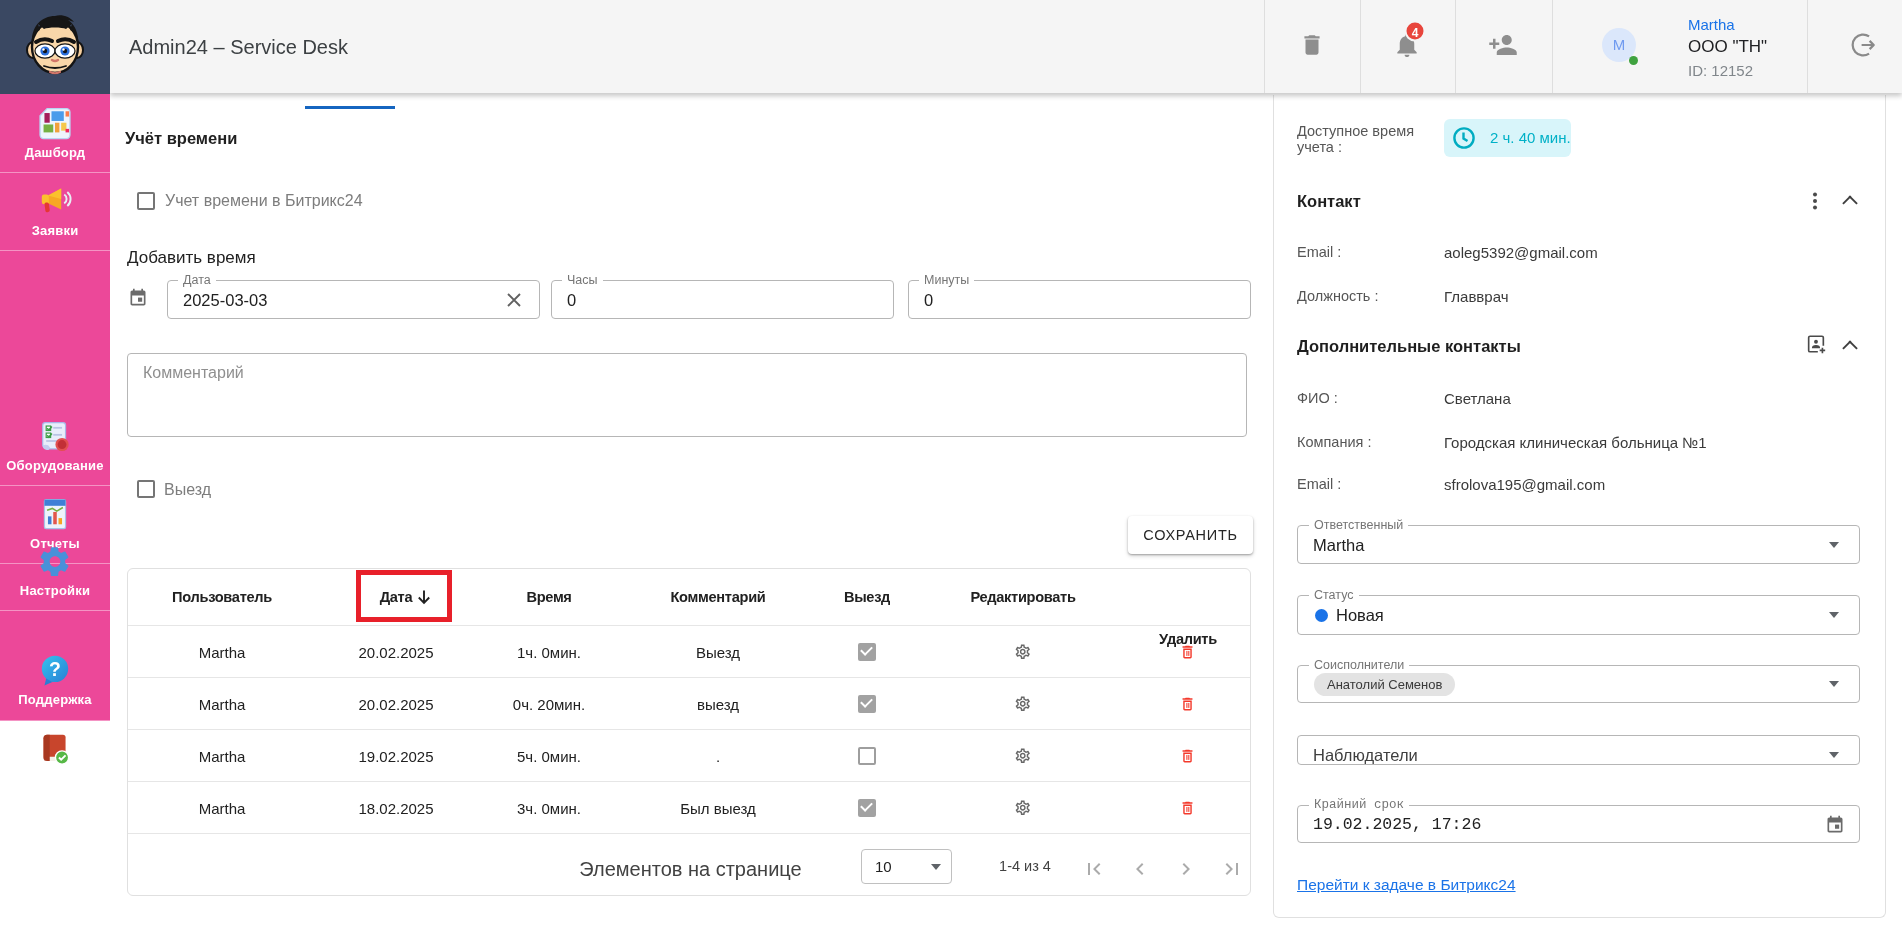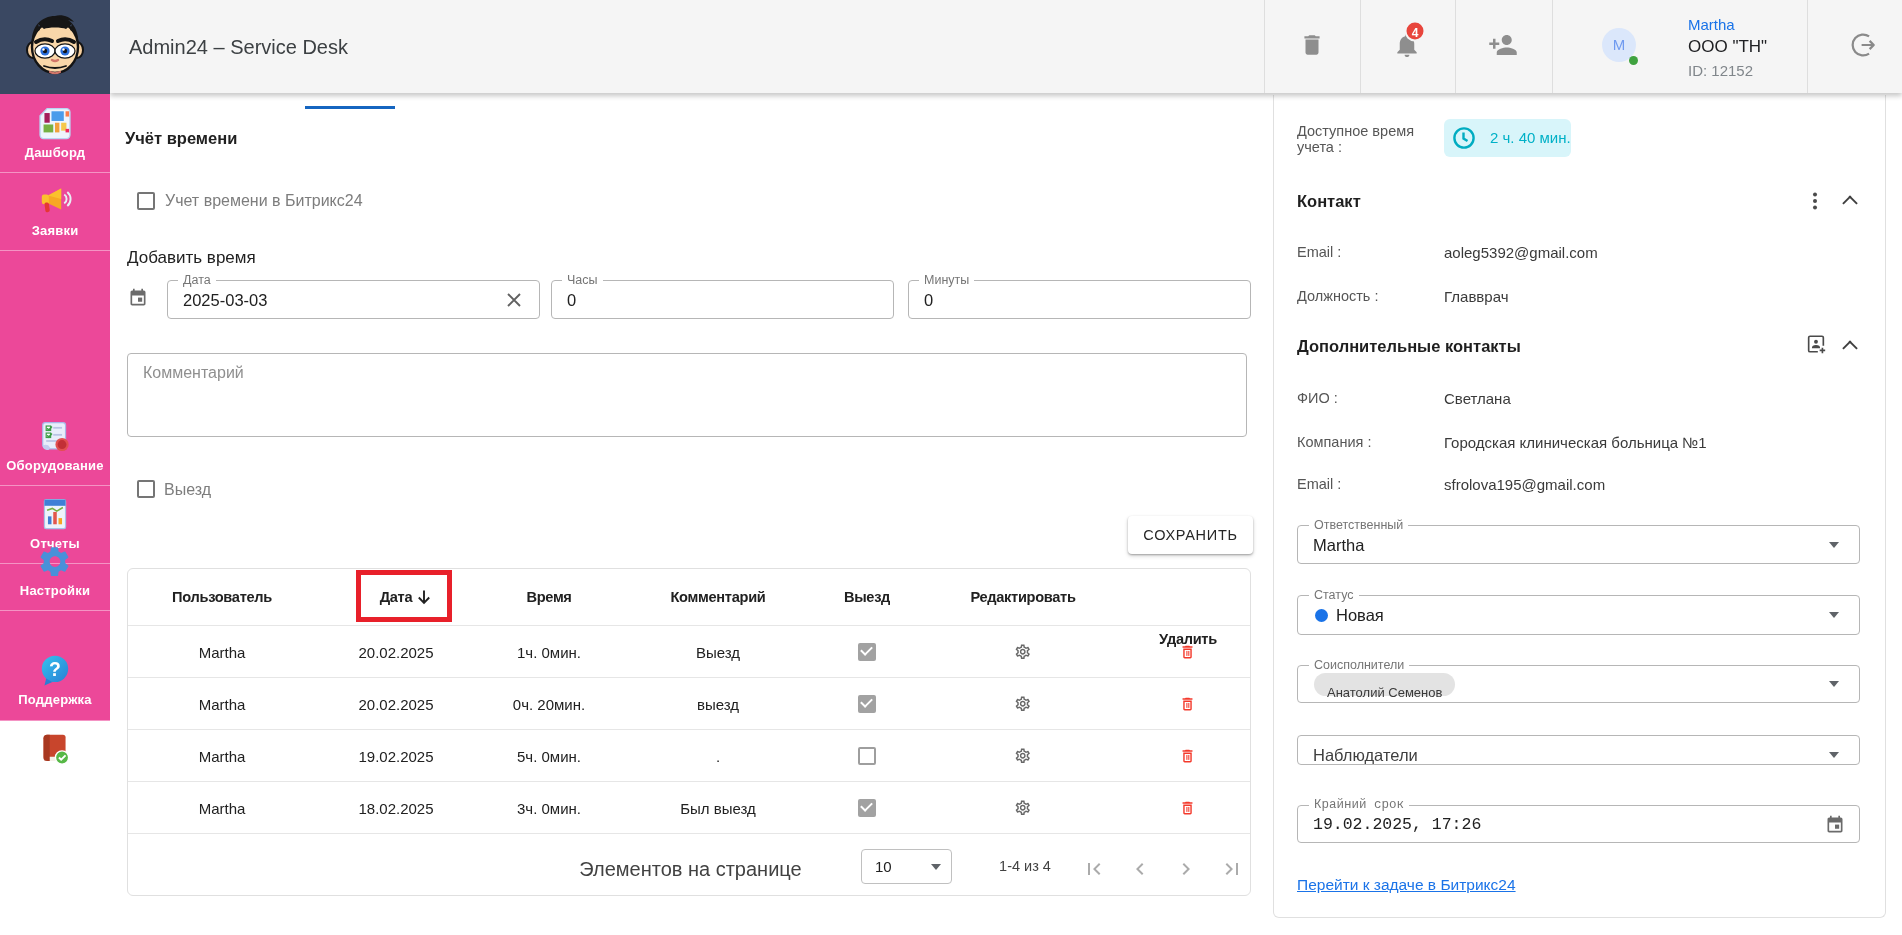--- a/index.html
+++ b/index.html
@@ -399,21 +399,21 @@
 
     <div class="rfield" style="top:500px; height:40px;">
       <div class="flabel" style="left:11px;">Статус</div>
       <div style="position:absolute; left:17px; top:13px; width:13px; height:13px; border-radius:50%; background:#1a73e8;"></div>
       <div class="fval" style="left:38px; top:10px;">Новая</div>
       <div class="caret" style="right:20px; top:16px;"></div>
     </div>
 
     <div class="rfield" style="top:570px; height:38px;">
       <div class="flabel" style="left:11px;">Соисполнители</div>
-      <div style="position:absolute; left:16px; top:7px; height:23px; padding:8px 13px; background:#e3e3e3; border-radius:12px; font-size:13px; color:#3a3a3a; line-height:23px;">Анатолий Семенов</div>
+      <div style="position:absolute; left:16px; top:7px; height:23px; padding:0 13px; background:#e3e3e3; border-radius:12px; font-size:13px; color:#3a3a3a; line-height:23px;">Анатолий Семенов</div>
       <div class="caret" style="right:20px; top:15px;"></div>
     </div>
 
     <div class="rfield" style="top:640px; height:30px;">
       <div class="fval" style="top:10px; color:#3f3f3f;">Наблюдатели</div>
       <div class="caret" style="right:20px; top:16px;"></div>
     </div>
 
     <div class="rfield" style="top:710px; height:38px;font-family:Liberation Mono, monospace;">
       <div class="flabel" style="left:11px;">Крайний срок</div>

